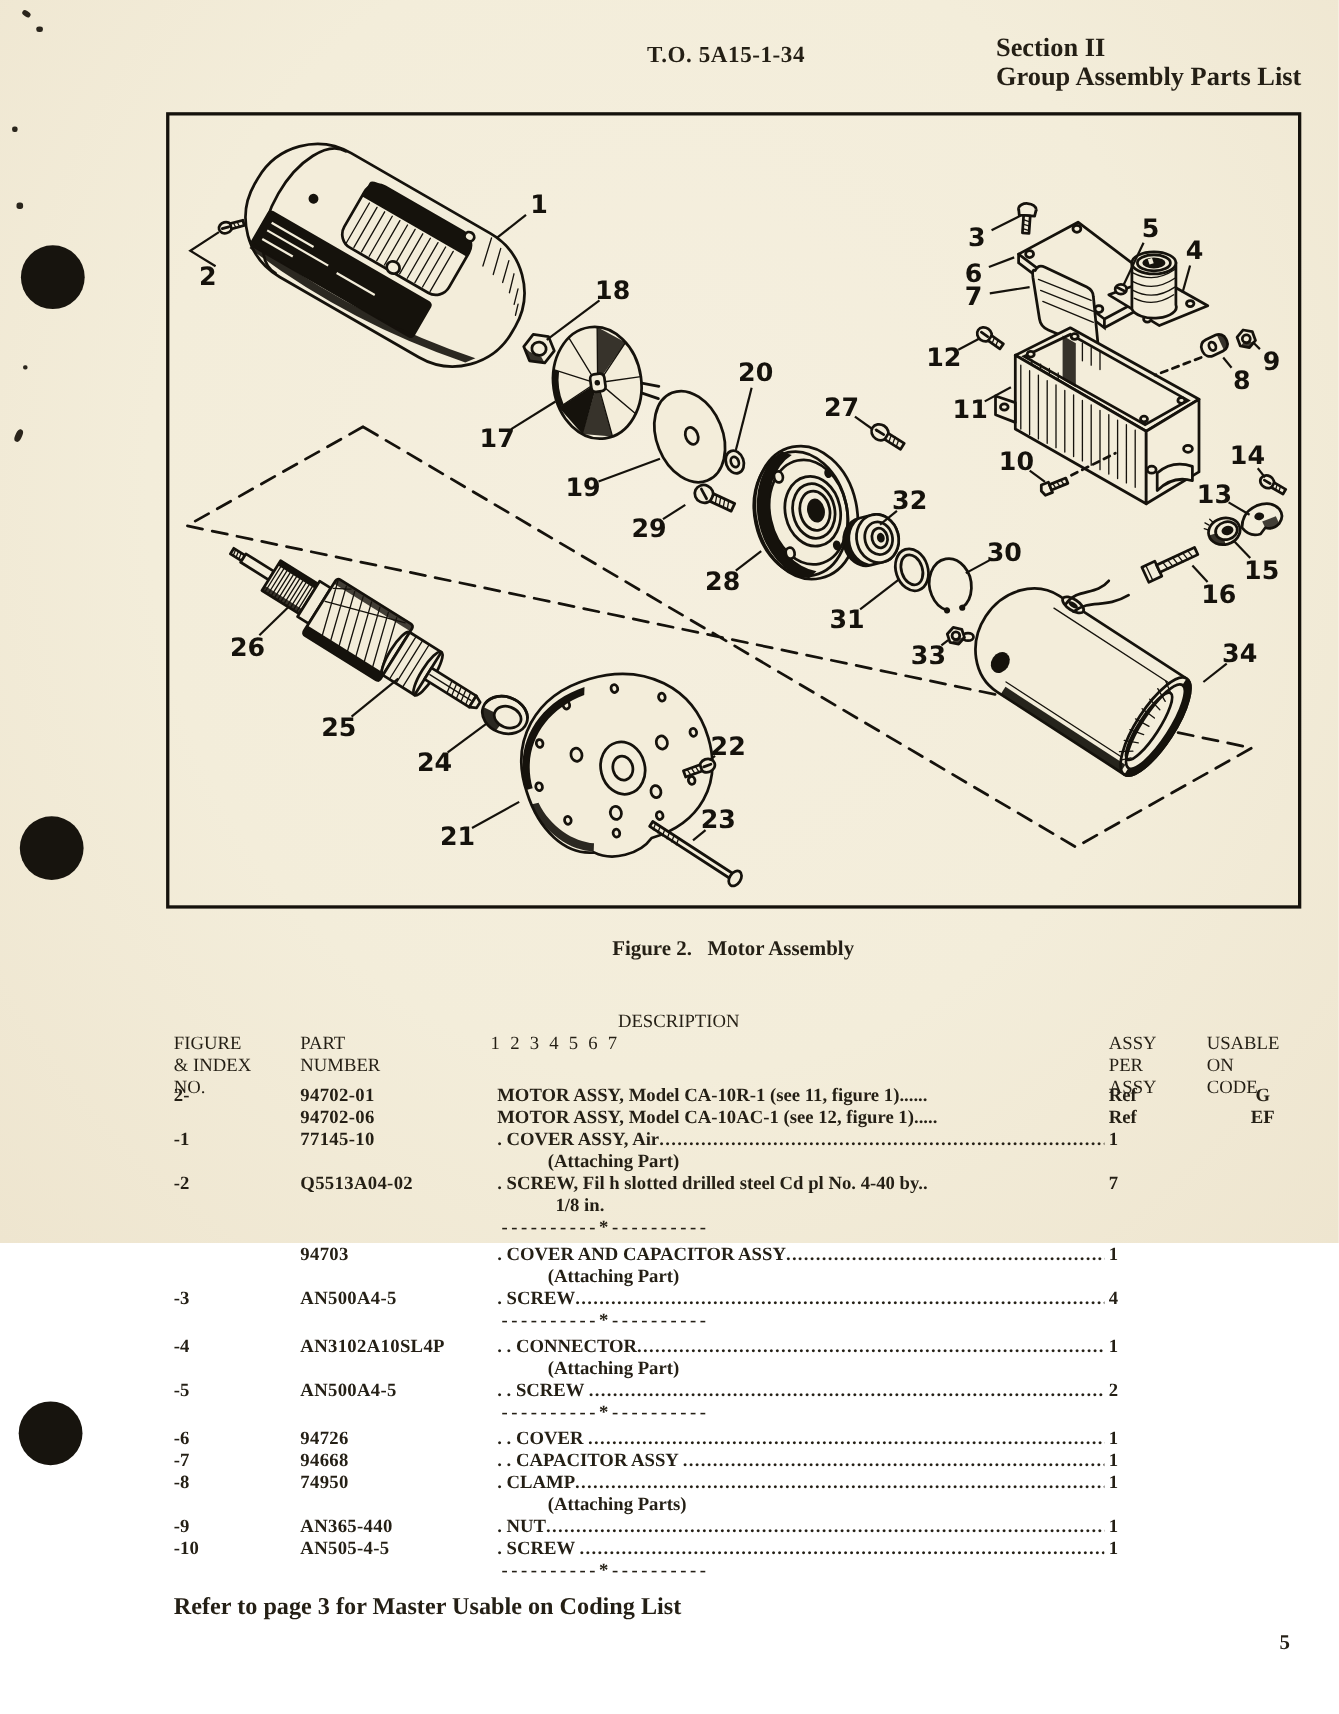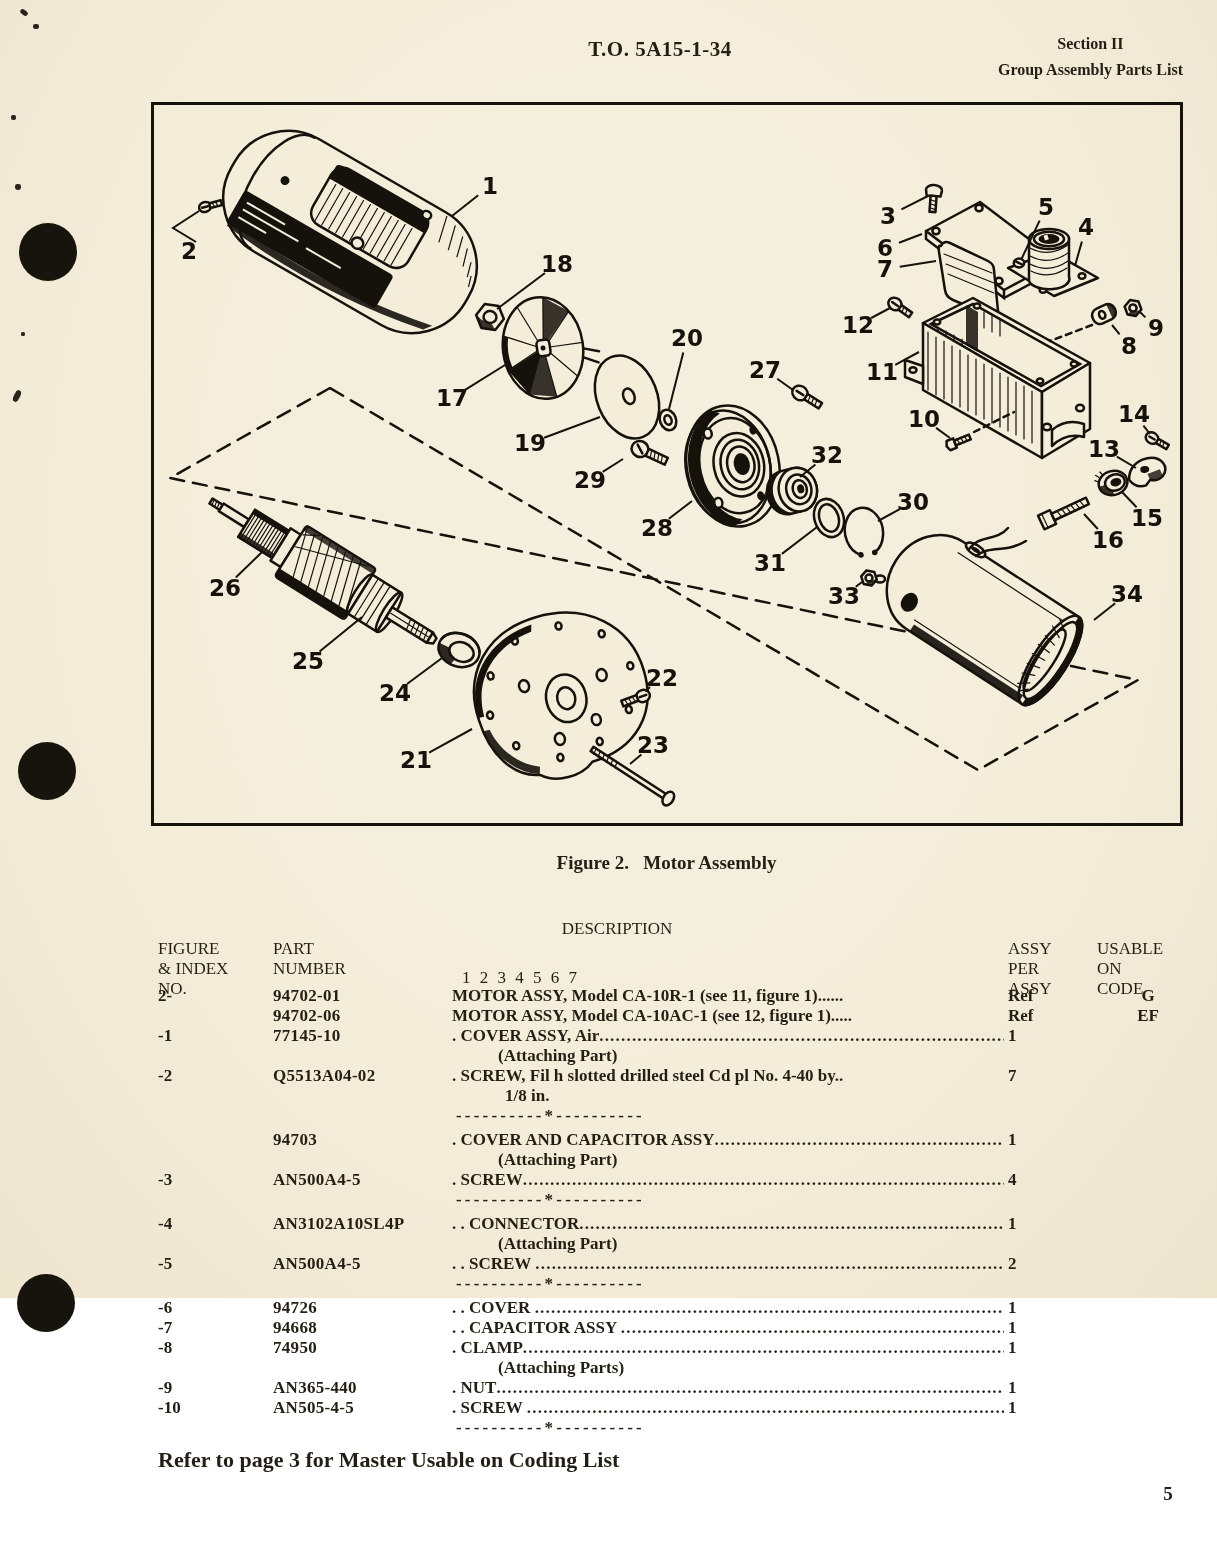--- a/index.html
+++ b/index.html
@@ -1,26 +1,26 @@
 <!DOCTYPE html>
 <html><head>
 <meta charset="utf-8">
 <style>
   html,body{margin:0;padding:0;}
   body{width:1217px;height:1558px;overflow:hidden;}
   .page{
-    position:absolute; left:0; top:0; width:1217px; height:1298px;
+    position:absolute; left:0; top:0; width:1217px; height:1130px;
     background:radial-gradient(ellipse at 50% 40%, #f5efdf 0%, #f3edda 55%, #eee5cf 100%);
     font-family:"Liberation Serif","DejaVu Serif",serif;
     color:#241f15;
   }
   .abs{position:absolute;}
   
   .hdr-to{left:460px;top:37px;width:400px;text-align:center;font-size:21px;font-weight:700;letter-spacing:.5px;}
-  .hdr-sec{right:34px;top:31px;text-align:center;font-size:16px;font-weight:700;line-height:26px;}
+  .hdr-sec{right:34px;top:31px;text-align:left;font-size:24px;font-weight:700;line-height:26px;}
   
   .figure-border{left:151px;top:102px;width:1026px;height:718px;border:3px solid #15120c;}
   #fig-svg{left:152px;top:103px;width:1029px;height:721px;}
   .caption{left:152px;top:852px;width:1029px;text-align:center;font-size:19px;font-weight:700;white-space:pre;font-family:Liberation Serif, serif;}
   
   .th{font-size:17px;line-height:20px;font-weight:400;white-space:pre;}
   .tbody{left:148px;top:986px;width:1062px;font-size:17px;line-height:20px;font-weight:700;}
   .trow{position:relative;height:20px;}
   .trow.separator{height:24px;}
   .c-idx{position:absolute;left:10px;white-space:pre;}
@@ -513,21 +513,21 @@
 
   <div class="abs caption">Figure 2.   Motor Assembly</div>
 
   <div class="abs th" style="left:158px;top:899px;">
     <div>FIGURE</div><div>&amp; INDEX</div><div>NO.</div>
   </div>
   <div class="abs th" style="left:273px;top:899px;">
     <div>PART</div><div>NUMBER</div>
   </div>
   <div class="abs th" style="left:452px;top:919px;width:330px;text-align:center;">DESCRIPTION</div>
-  <div class="abs th" style="left:462px;top:939px;letter-spacing:2.5px;margin-top:29px;">1 2 3 4 5 6 7</div>
+  <div class="abs th" style="left:446px;top:939px;letter-spacing:2.5px;">1 2 3 4 5 6 7</div>
   <div class="abs th" style="left:1008px;top:899px;">
     <div>ASSY</div><div>PER</div><div>ASSY</div>
   </div>
   <div class="abs th" style="left:1097px;top:899px;">
     <div>USABLE</div><div>ON</div><div>CODE</div>
   </div>
 
   <div class="abs tbody" id="tbody">
       <div class="trow item">
         <span class="c-idx">2-</span>

